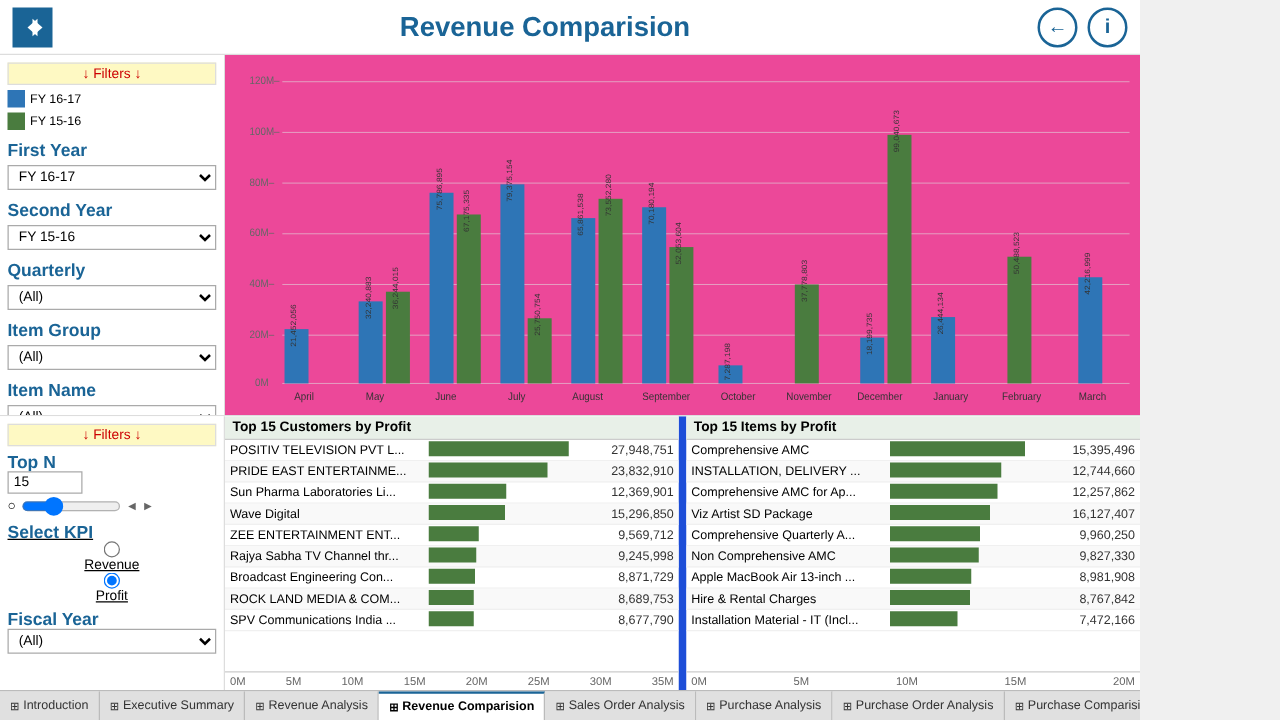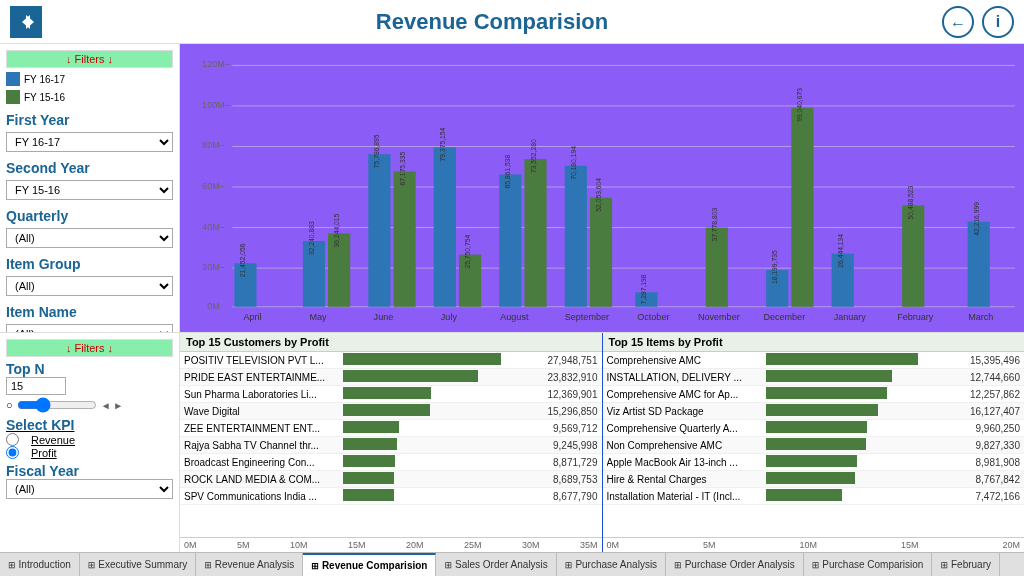--- a/index.html
+++ b/index.html
@@ -1,49 +1,49 @@
 <!DOCTYPE html>
 <html><head>
   <meta charset="utf-8">
   <style>
     * { box-sizing: border-box; margin: 0; padding: 0; font-family: Arial, sans-serif; }
     body { background: #f0f0f0; width: 1024px; height: 576px; overflow: hidden; font-size: 11px; }
 
-    #app { width: 1024px; height: 576px; display: flex; flex-direction: column; background: #fff; justify-content: center; }
+    #app { width: 912px; height: 576px; display: flex; flex-direction: column; background: #fff; justify-content: center; }
 
     
     #header { background: #fff; border-bottom: 1px solid #ddd; padding: 4px 10px; display: flex; align-items: center; justify-content: space-between; min-height: 44px; }
     #header-title { font-size: 22px; font-weight: bold; color: #1a6496; flex: 1; text-align: center; }
     .header-icon { width: 32px; height: 32px; border-radius: 50%; border: 2px solid #1a6496; display: flex; align-items: center; justify-content: center; color: #1a6496; font-size: 16px; font-weight: bold; cursor: pointer; }
     .nav-arrows { display: flex; gap: 2px; }
 
     
     #main { display: flex; flex: 1; overflow: hidden; }
 
     
     #left-panel { width: 180px; background: #fff; border-right: 1px solid #ddd; padding: 6px; display: flex; flex-direction: column; gap: 4px; overflow-y: auto; }
-    .filter-header { text-align: center; color: #cc0000; font-size: 11px; border: 1px solid #ddd; padding: 2px; background: #86efac; }
+    .filter-header { text-align: center; color: #cc0000; font-size: 11px; border: 1px solid #ddd; padding: 2px; background: #fef9c3; }
     .legend-item { display: flex; align-items: center; gap: 4px; font-size: 10px; }
     .legend-box { width: 14px; height: 14px; }
     .filter-label { color: #1a6496; font-weight: bold; font-size: 14px; margin-top: 4px; }
     .filter-select { width: 100%; border: 1px solid #aaa; padding: 2px 4px; font-size: 11px; background: #fff; cursor: pointer; }
 
     
-    #chart-area { flex: 1; background: #8b5cf6; padding: 4px; overflow: hidden; }
+    #chart-area { flex: 1; background: #ec4899; padding: 4px; overflow: hidden; }
 
     
     #bottom { display: flex; height: 220px; border-top: 1px solid #ddd; }
 
     
     #bottom-left { width: 180px; background: #fff; border-right: 1px solid #ddd; padding: 6px; font-size: 11px; }
-    .kpi-option { display: flex; align-items: center; gap: 12px; font-size: 11px; }
+    .kpi-option { display: flex; align-items: center; gap: 0; font-size: 11px; flex-direction: column; }
 
     
     #tables { flex: 1; display: flex; gap: 0; overflow: hidden; }
-    .table-section { flex: 1; border-right: 1px solid #1d4ed8; overflow: hidden; display: flex; flex-direction: column; }
+    .table-section { flex: 1; border-right: 6px solid #1d4ed8; overflow: hidden; display: flex; flex-direction: column; }
     .table-title { background: #e8f0e8; font-weight: bold; font-size: 11px; padding: 3px 6px; border-bottom: 1px solid #ccc; }
     .table-body { flex: 1; overflow-y: auto; }
     .bar-row { display: flex; align-items: center; padding: 1px 4px; border-bottom: 1px solid #f0f0f0; gap: 4px; }
     .bar-row:nth-child(even) { background: #f9f9f9; }
     .bar-label { width: 155px; font-size: 10px; white-space: nowrap; overflow: hidden; text-overflow: ellipsis; flex-shrink: 0; }
     .bar-container { flex: 1; height: 14px; position: relative; background: transparent; }
     .bar-fill { height: 12px; background: #4a7c3f; }
     .bar-value { font-size: 10px; color: #333; margin-left: 2px; white-space: nowrap; }
     .table-xaxis { display: flex; justify-content: space-between; padding: 2px 4px; font-size: 9px; color: #666; border-top: 1px solid #ccc; }
 

